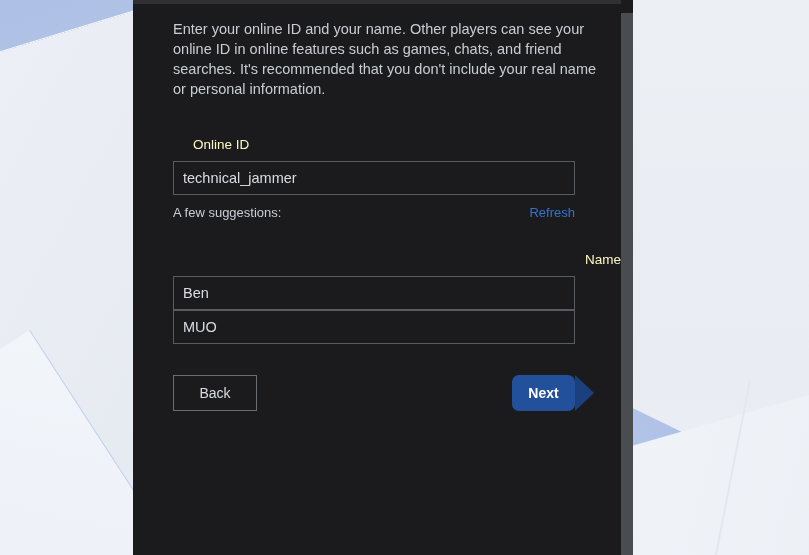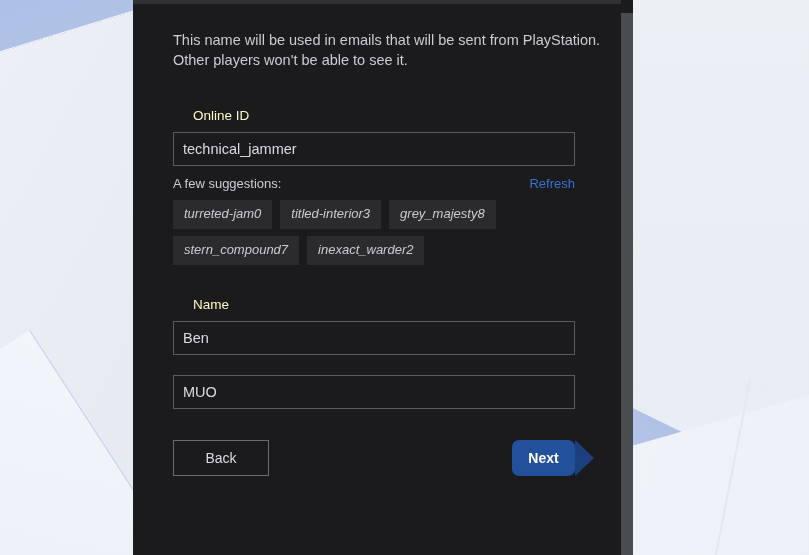--- a/index.html
+++ b/index.html
@@ -122,40 +122,40 @@
   #intro-para-2 { padding-top: 20px; }
 
   .field-label {
     color: #fef9c3;
     font-size: 13.5px;
     line-height: 16px;
     margin: 0;
     padding: 0 0 0 60px;
   }
   #online-id-label { padding-top: 38px; }
-  #name-label { padding-top: 0; }
+  #name-label { padding-top: 0; text-align: right; }
 
   
   .text-input {
     display: block;
     margin: 8px 0 0 40px;
     width: 402px;
     height: 34px;
     box-sizing: border-box;
     background: #1b1b1e;
     border: 1px solid #585b5f;
     color: #d9dde3;
     font-family: "Liberation Sans", sans-serif;
     font-size: 14.5px;
     padding: 0 9px;
     outline: none;
     border-radius: 0;
   }
   #name-input-1 { }
-  #name-input-2 { margin-top: 20px; }
+  #name-input-2 { margin-top: 0; }
 
   
   #suggestion-header {
     margin: 10px 0 0 0;
     padding: 0 42px 0 40px;
     width: 402px;
     box-sizing: content-box;
     display: flex;
     align-items: baseline;
     justify-content: space-between;
@@ -198,21 +198,21 @@
     position: relative;
     margin: 31px 0 0 0;
     padding: 0 0 0 40px;
     width: 448px;
     height: 36px;
     box-sizing: border-box;
   }
   #back-button {
     position: absolute;
     left: 40px; top: 0;
-    width: 96px; height: 36px;
+    width: 84px; height: 36px;
     background: transparent;
     border: 1px solid #6a6d71;
     color: #d9dde3;
     font-family: "Liberation Sans", sans-serif;
     font-size: 14px;
     cursor: pointer;
     border-radius: 0;
   }
   #next-button {
     position: absolute;
@@ -249,40 +249,34 @@
   <div class="wp-shape wp-white-right"></div>
   <div class="wp-shape wp-right-seam"></div>
 </div>
 
 <div id="dialog">
 
   <div id="dialog-top-edge"></div>
 
   <div id="dialog-body">
 
-
-    <p class="para" id="intro-para-2">This name will be used in emails that will be sent from PlayStation. Other players won't be able to see it.</p>
+    <p class="para" id="intro-para-1">Enter your online ID and your name.
+Other players can see your online ID in online features such as games, chats, and friend searches. It's recommended that you don't include your real name or personal information.</p>
+
 
     <div>
       <div class="field-label" id="online-id-label">Online ID</div>
 
       <input class="text-input" id="online-id-input" type="text" value="technical_jammer" style="">
 
       <div id="suggestion-header">
         <span id="suggestions-label">A few suggestions:</span>
         <span id="refresh-link">Refresh</span>
       </div>
 
-      <div id="suggestion-chips">
-        <button class="chip">turreted-jam0</button>
-        <button class="chip">titled-interior3</button>
-        <button class="chip">grey_majesty8</button>
-        <button class="chip">stern_compound7</button>
-        <button class="chip">inexact_warder2</button>
-      </div>
     </div>
 
     <div id="name-section">
       <div class="field-label" id="name-label">Name</div>
 
       <input class="text-input" id="name-input-1" type="text" value="Ben" style="">
 
       <input class="text-input" id="name-input-2" type="text" value="MUO" style="">
     </div>
 

